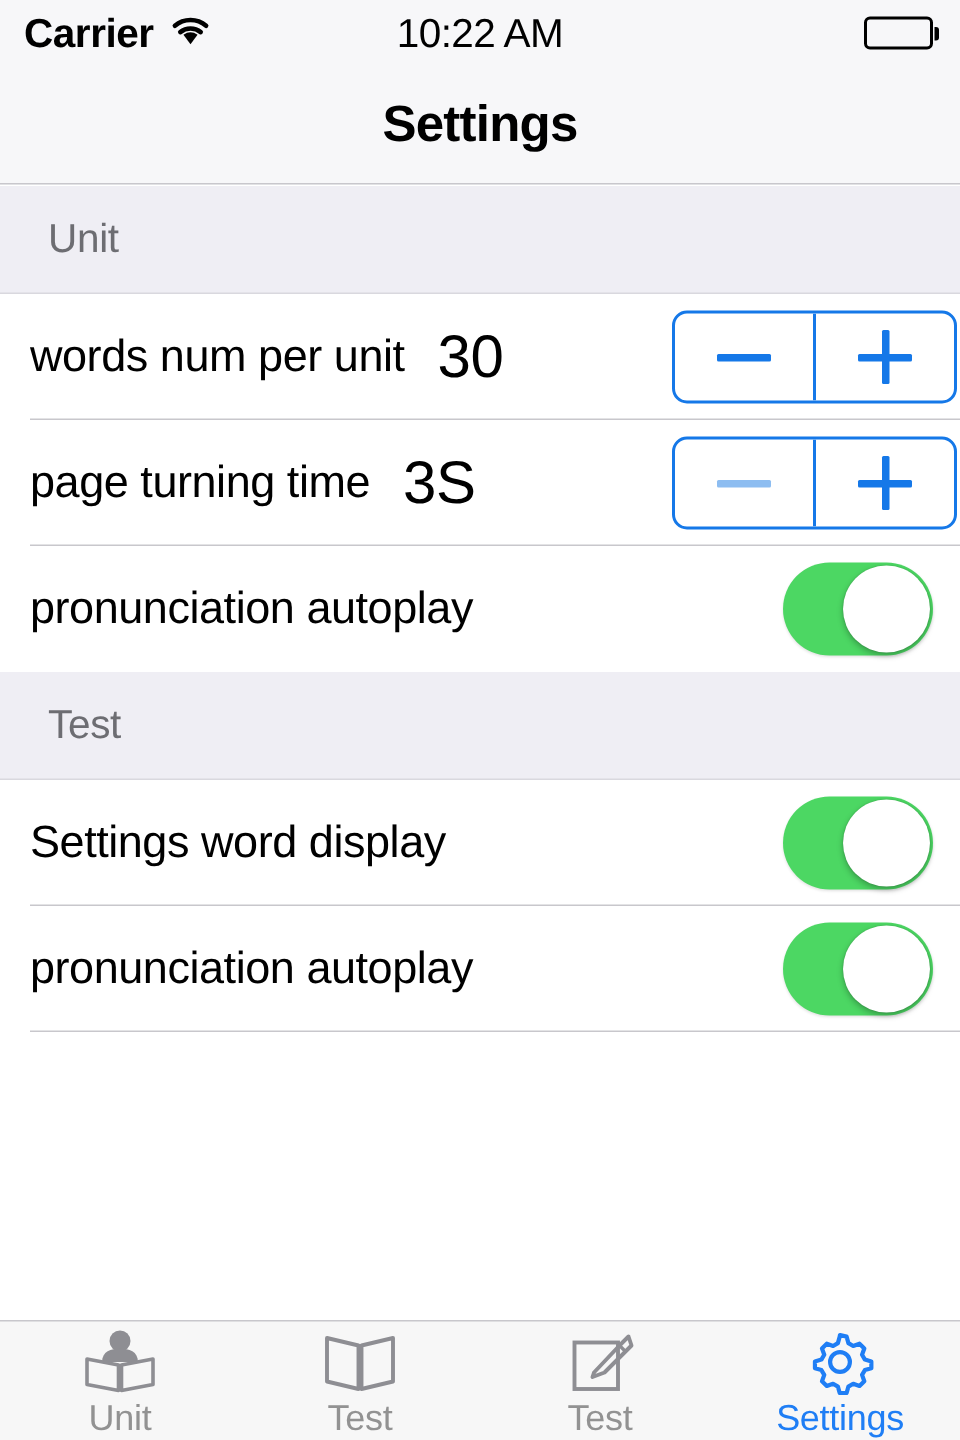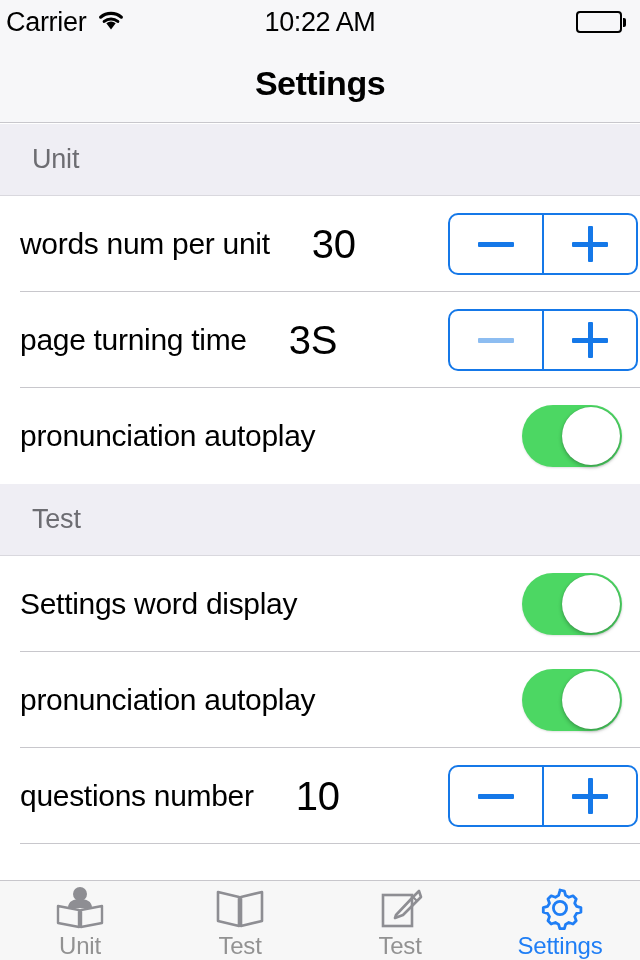--- a/index.html
+++ b/index.html
@@ -10,21 +10,21 @@
     overflow:hidden;
   }
   #app { position:relative; width:640px; height:960px; overflow:hidden; background:#ffffff; }
 
   
   .statusbar {
     position:absolute; top:0; left:0; width:640px; height:44px;
     background:#f7f7f9;
     display:flex; align-items:center;
   }
-  .sb-left { position:absolute; left:6px; display:flex; align-items:center; gap:10px; }
+  .sb-left { position:absolute; left:16px; display:flex; align-items:center; gap:10px;font-weight:bold; }
   .sb-carrier { font-size:27px; color:#000; letter-spacing:-0.3px; }
   .wifi-icon { display:block; }
   .sb-time {
     position:absolute; left:0; width:640px; text-align:center;
     font-size:27px; font-weight:normal; color:#000; letter-spacing:-0.4px;
   }
   .sb-right { position:absolute; right:14px; display:flex; align-items:center; }
   .batt { width:46px; height:22px; border:2.5px solid #000; border-radius:4px; padding:2px; }
   .batt-fill { height:100%; background:#000; border-radius:1px; }
   .batt-cap { width:3px; height:9px; background:#000; border-radius:0 2px 2px 0; margin-left:1.5px; }
@@ -43,22 +43,22 @@
 
   .section-header {
     height:72px; background:#efeef4;
     display:flex; align-items:center; padding-left:32px;
     border-bottom:1px solid #d9d8de;
   }
   .section-header.first { border-top:0; }
   .section-title { font-size:27px; color:#6d6d72; letter-spacing:-0.2px; }
 
   .row {
-    position:relative; height:96px; background:#ffffff;
-    display:flex; align-items:center; padding:0 20px 0 20px;gap:20px;
+    position:relative; height:84px; background:#ffffff;
+    display:flex; align-items:center; padding:0 20px 0 20px;
   }
   .row::after {
     content:""; position:absolute; left:20px; right:0; bottom:0;
     height:1px; background:#c8c7cc;
   }
   .row.no-sep::after { display:none; }
   .row-label { font-size:30px; color:#000; letter-spacing:-0.3px; white-space:nowrap; }
   .row-value { font-size:40px; color:#000; margin-left:22px; letter-spacing:-0.3px; }
   .row-ctrl { margin-left:auto; display:flex; align-items:center; }
 
@@ -190,35 +190,20 @@
 
     <div class="row">
       <span class="row-label">pronunciation autoplay</span>
       <span class="row-ctrl">
         <span class="toggle">
           <span class="knob"></span>
         </span>
       </span>
     </div>
 
-    <div class="row">
-      <span class="row-label">questions number</span>
-      <span class="row-value">10</span>
-      <span class="row-ctrl">
-        <span class="stepper">
-          <span class="stepper-btn">
-            <span class="sign-h"></span>
-          </span>
-          <span class="stepper-btn">
-            <span class="sign-h"></span>
-            <span class="sign-v"></span>
-          </span>
-        </span>
-      </span>
-    </div>
 
 
   </div>
 
   <div class="tabbar">
 
     <div class="tab">
       <span class="tab-icon">
         <svg width="52" height="44" viewBox="0 0 52 44">
           <circle cx="26" cy="8" r="7" fill="#8e8e93"></circle>

